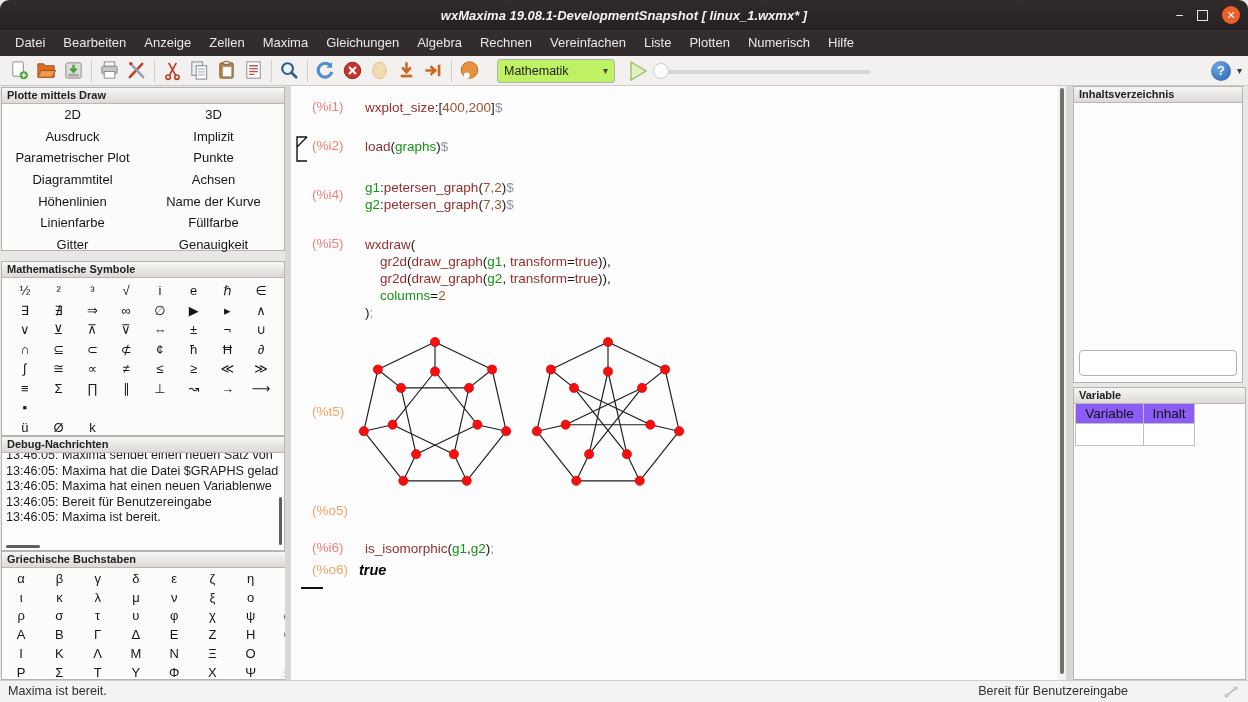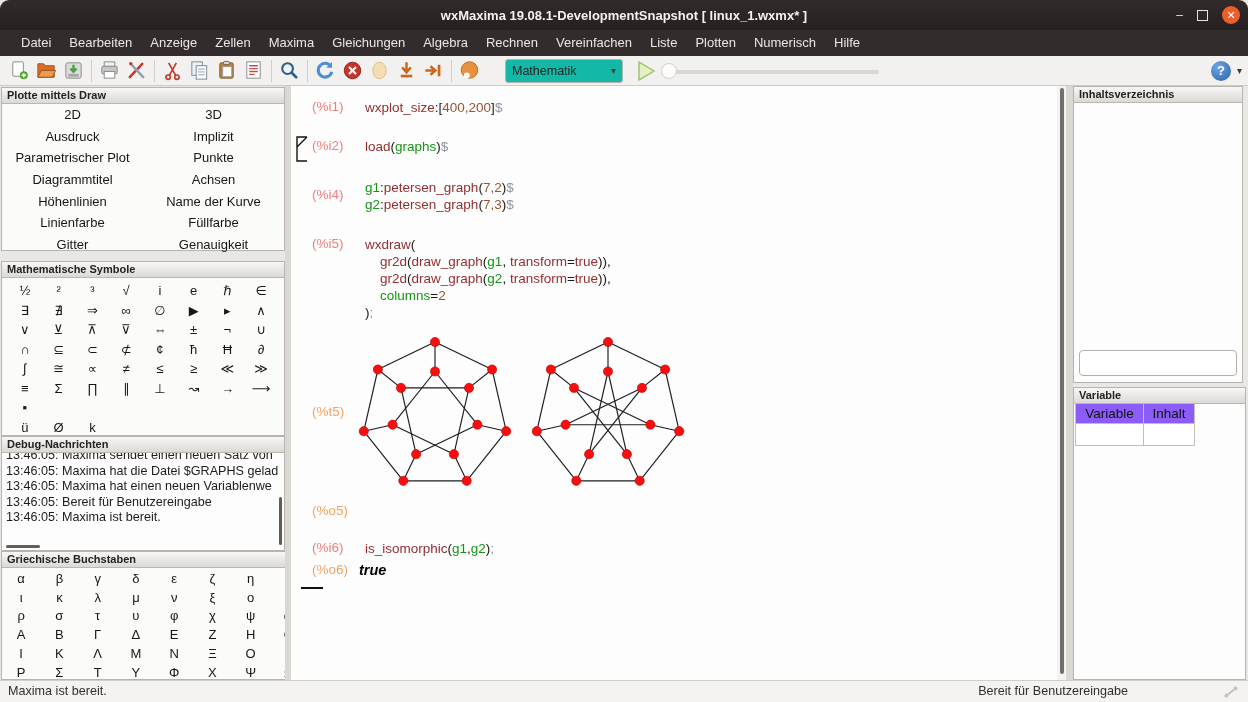--- a/index.html
+++ b/index.html
@@ -1,36 +1,36 @@
 <!DOCTYPE html>
 <html><head>
 <meta charset="utf-8">
 <style>
   html,body{margin:0;padding:0;background:#fff;}
   body{width:1248px;height:702px;font-family:"Liberation Sans","DejaVu Sans",sans-serif;-webkit-font-smoothing:antialiased;}
   .app{position:relative;width:1248px;height:702px;overflow:hidden;background:#e9e7e4;}
   .abs{position:absolute;}
 
   
-  .titlebar{left:0;top:0;width:1248px;height:30px;background:linear-gradient(#322b2b,#262020);border-radius:9px 9px 0 0;display:flex;align-items:center;justify-content:center;}
+  .titlebar{left:0;top:0;width:1248px;height:30px;background:linear-gradient(#322b2b,#262020);border-radius:9px 9px 0 0;display:flex;align-items:center;justify-content:center;font-style:italic;}
   .title{color:#f5f3f1;font-size:13px;font-weight:bold;}
   .winbtns{position:absolute;right:8px;top:0;height:30px;display:flex;align-items:center;gap:14px;}
   .wb{color:#e8e4e1;font-size:12px;line-height:1;cursor:default;}
   .wb.max{width:9px;height:9px;border:1px solid #e8e4e1;display:inline-block;}
   .wb.close{width:18px;height:18px;border-radius:50%;background:#ed5f2a;color:#fff;display:flex;align-items:center;justify-content:center;font-size:11px;font-weight:bold;}
 
   
-  .menubar{left:0;top:30px;width:1248px;height:26px;background:#322c2c;display:flex;align-items:center;padding-left:12px;box-sizing:border-box;}
+  .menubar{left:0;top:30px;width:1248px;height:26px;background:#322c2c;display:flex;align-items:center;padding-left:6px;box-sizing:border-box;}
   .menu-item{color:#ebe7e3;font-size:13px;padding:0 9px;line-height:26px;}
 
   
   .toolbar{left:0;top:56px;width:1248px;height:30px;background:#f3f1ef;border-bottom:1px solid #cfcac5;display:flex;align-items:center;padding-left:6px;box-sizing:border-box;}
   .tbtn{width:27px;height:26px;display:flex;align-items:center;justify-content:center;}
   .tsep{width:1px;height:22px;background:#d3cec9;margin:0 4px;}
-  .combo{margin-left:22px;width:118px;height:24px;background:#14b8a6;border:1px solid #b6b2ad;border-radius:3px;display:flex;align-items:center;box-sizing:border-box;padding:0 6px;}
+  .combo{margin-left:14px;width:118px;height:24px;background:#bef264;border:1px solid #b6b2ad;border-radius:3px;display:flex;align-items:center;box-sizing:border-box;padding:0 6px;}
   .combo .val{flex:1;font-size:12.5px;color:#222;}
   .combo .arr{font-size:10px;color:#444;}
   .play{margin-left:12px;}
   .slider{position:relative;margin-left:4px;width:218px;height:24px;}
   .slider .track{position:absolute;left:14px;right:0;top:11px;height:4px;background:#d9d6d3;border-radius:2px;}
   .slider .knob{position:absolute;left:0;top:4px;width:16px;height:16px;border-radius:50%;background:#fcfcfc;border:1px solid #d2cfcb;box-sizing:border-box;}
   .helpbtn{margin-left:auto;margin-right:6px;width:20px;height:20px;border-radius:50%;background:radial-gradient(circle at 35% 30%,#6ca6e8,#2d5fa8);color:#fff;font-weight:bold;font-size:13px;display:flex;align-items:center;justify-content:center;}
   .tb-overflow{margin-right:6px;font-size:10px;color:#3a3a3a;}
 
   

